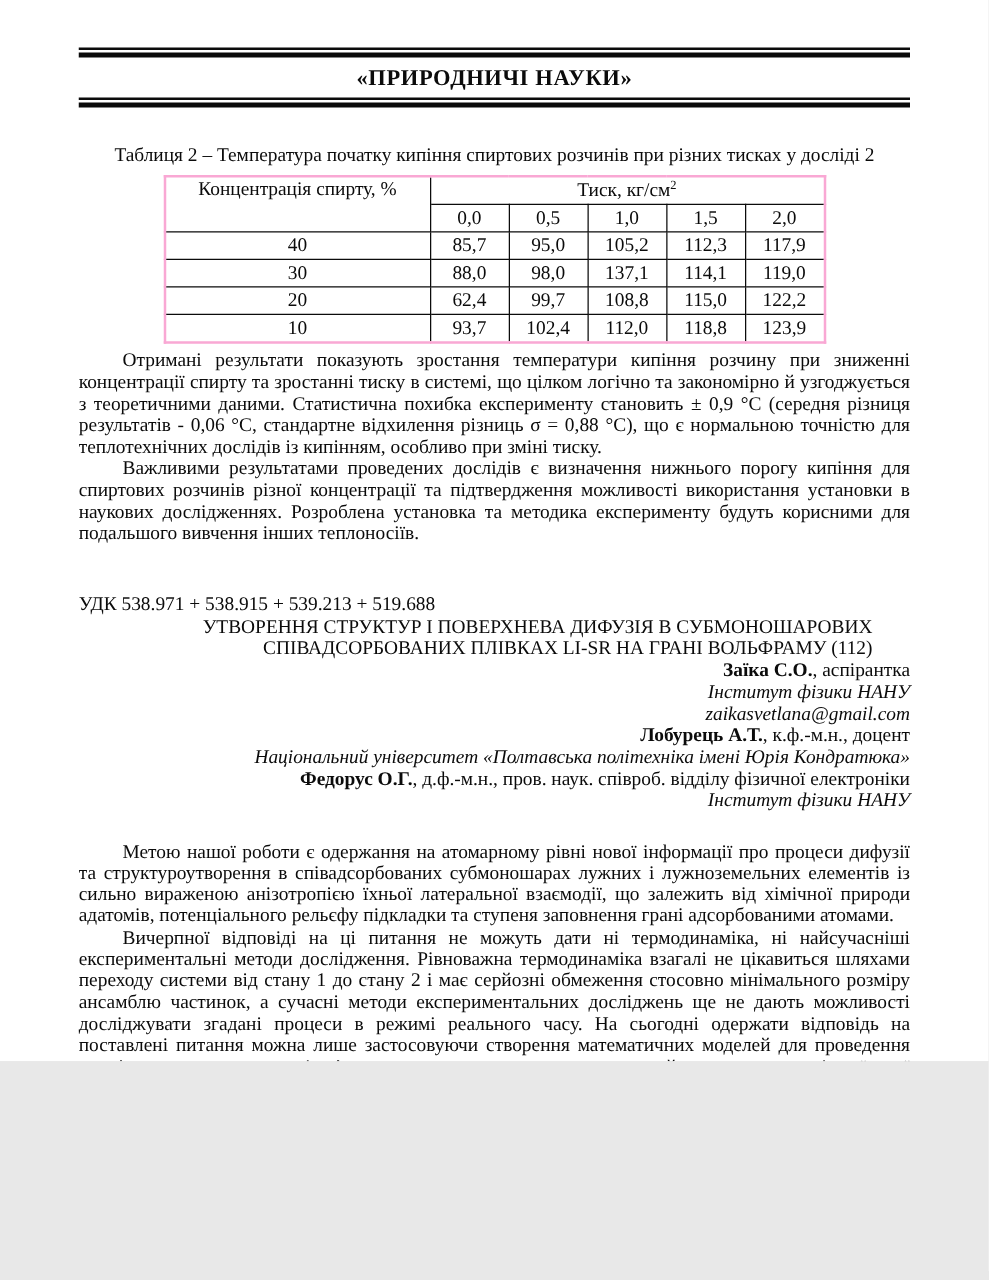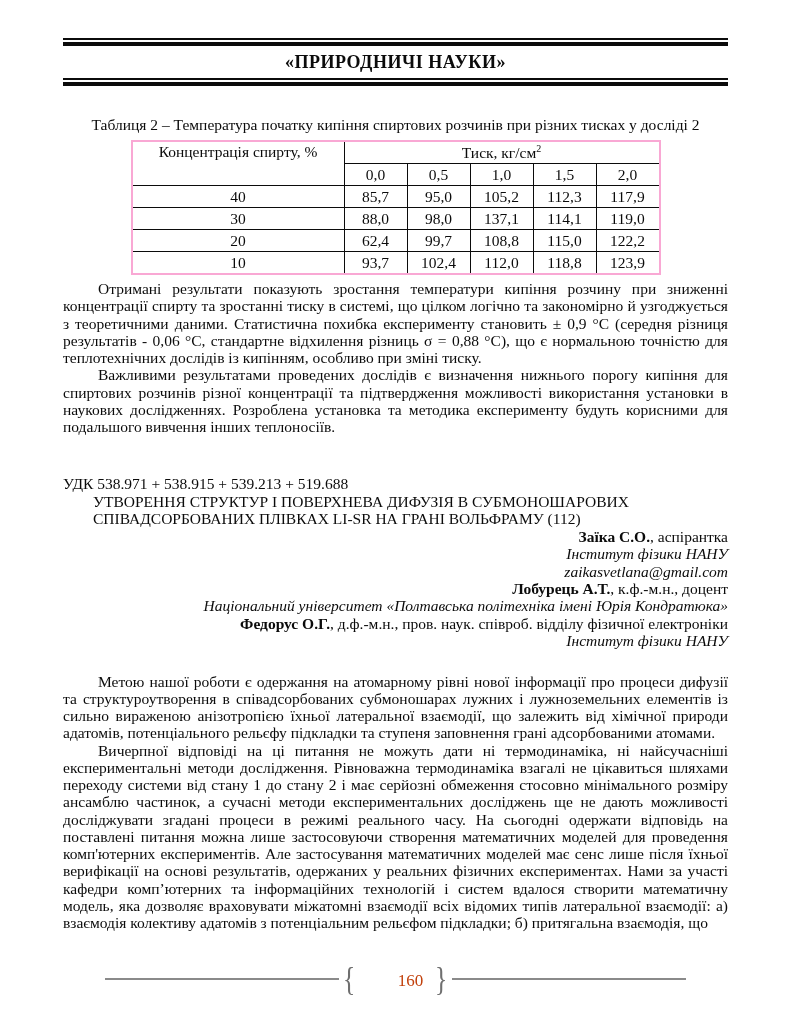--- a/index.html
+++ b/index.html
@@ -1,19 +1,19 @@
 <!DOCTYPE html>
 <html><head>
 <meta charset="utf-8">
 <style>
   html, body { margin: 0; padding: 0; background: #e8e8e8; }
   .page {
     position: relative;
     width: 791px;
-    height: 1024px;
+    height: 849px;
     margin: 0 auto;
     background: #ffffff;
     font-family: "Liberation Serif", "DejaVu Serif", serif;
     color: #0b0b0b;
     overflow: hidden;
   }
   .content { margin: 0 63px; }
 
   
   .banner { margin-top: 38px; }
@@ -59,21 +59,21 @@
     text-indent: 35px;
     font-size: 15.5px;
     line-height: 17.25px;
     margin: 0;
   }
 
   
   .udc-block { margin-top: 40px; }
   .udc { font-weight: normal; font-size: 15.5px; line-height: 17.5px; }
   .article-title {
-    text-align: left;
+    text-align: right;
     font-size: 15.5px;
     line-height: 17.5px;
     margin: 0 30px;
   }
   .authors { text-align: right; font-size: 15.5px; line-height: 17.4px; }
   .bold { font-weight: bold; }
   .italic { font-style: italic; }
 
   .body-text { margin-top: 23px; }
 

